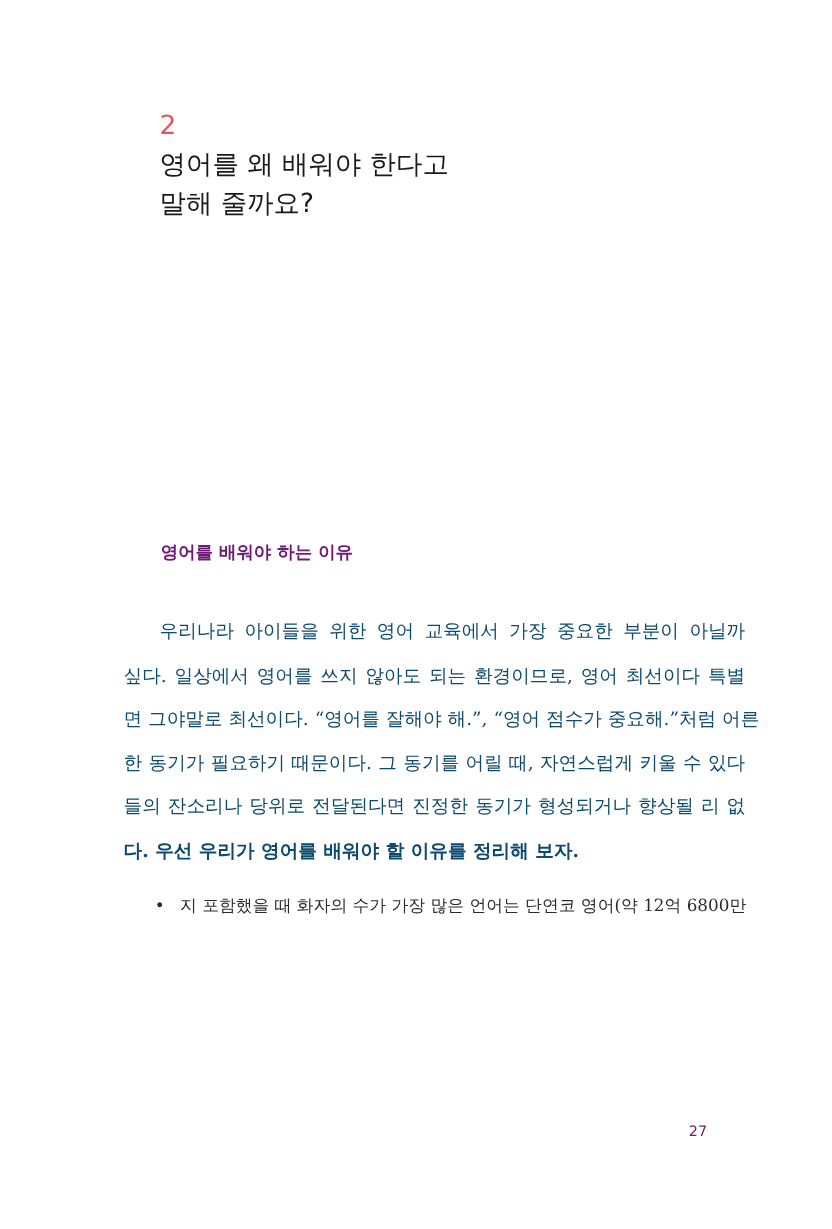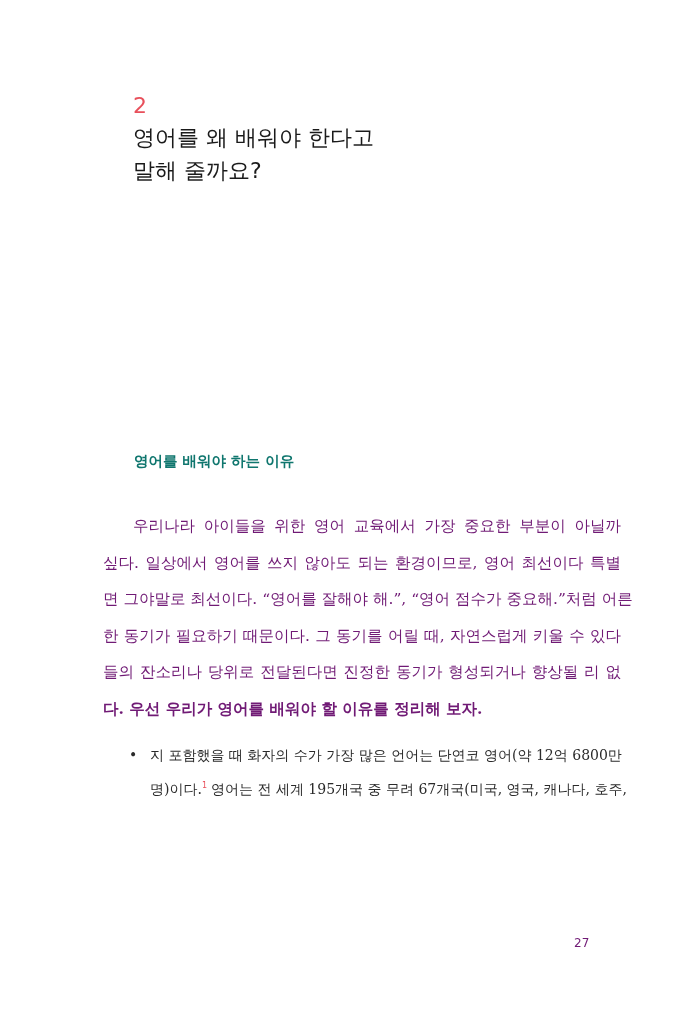--- a/index.html
+++ b/index.html
@@ -14,27 +14,27 @@
     .chapter-title {
       position: absolute; left: 133px; top: 121px; width: 400px;
       font-family: "DejaVu Sans", sans-serif;
       font-size: 22px; font-weight: normal; color: #1a1a1a; line-height: 33px;
     }
     .chapter-title span { display: block; }
 
     .section-heading {
       position: absolute; left: 134px; top: 450px;
       font-family: "DejaVu Sans", sans-serif;
-      font-size: 14.5px; font-weight: bold; color: #0f766e; line-height: 22px;
+      font-size: 14.5px; font-weight: bold; color: #701a75; line-height: 22px;
     }
 
     .body-para {
       position: absolute; left: 103px; top: 508px; width: 518px;
       font-family: "DejaVu Serif", serif;
-      font-size: 15.5px; color: #701a75; line-height: 36.6px;
+      font-size: 15.5px; color: #0c4a6e; line-height: 36.6px;
     }
     .body-para .line { display: block; white-space: nowrap; text-align: justify; text-align-last: justify; height: 36.6px; }
     .body-para .line.first { padding-left: 30px; }
     .body-para .line.last { text-align-last: left; font-weight: bold; }
 
     .bullet-list {
       position: absolute; left: 128px; top: 738px; width: 493px;
       font-family: "DejaVu Serif", serif;
       font-size: 14px; color: #2a2a2a; line-height: 34px;
     }
@@ -73,17 +73,16 @@
   <span class="line">면 그야말로 최선이다. “영어를 잘해야 해.”, “영어 점수가 중요해.”처럼 어른</span>
   <span class="line">한 동기가 필요하기 때문이다. 그 동기를 어릴 때, 자연스럽게 키울 수 있다</span>
   <span class="line">들의 잔소리나 당위로 전달된다면 진정한 동기가 형성되거나 향상될 리 없</span>
   <span class="line last">다. 우선 우리가 영어를 배워야 할 이유를 정리해 보자.</span>
 </div>
 
 <div class="bullet-list">
   <div class="bullet-item">
     <span class="bullet-dot">•</span>
     <span class="line">지 포함했을 때 화자의 수가 가장 많은 언어는 단연코 영어(약 12억 6800만</span>
-    <span class="line"><span>명)이다.</span><sup class="footnote-ref">1</sup><span>영어는 전 세계 195개국 중 무려 67개국(미국, 영국, 캐나다, 호주,</span></span>
   </div>
 </div>
 
 <div class="page-number">27</div>
 
 </body></html>

